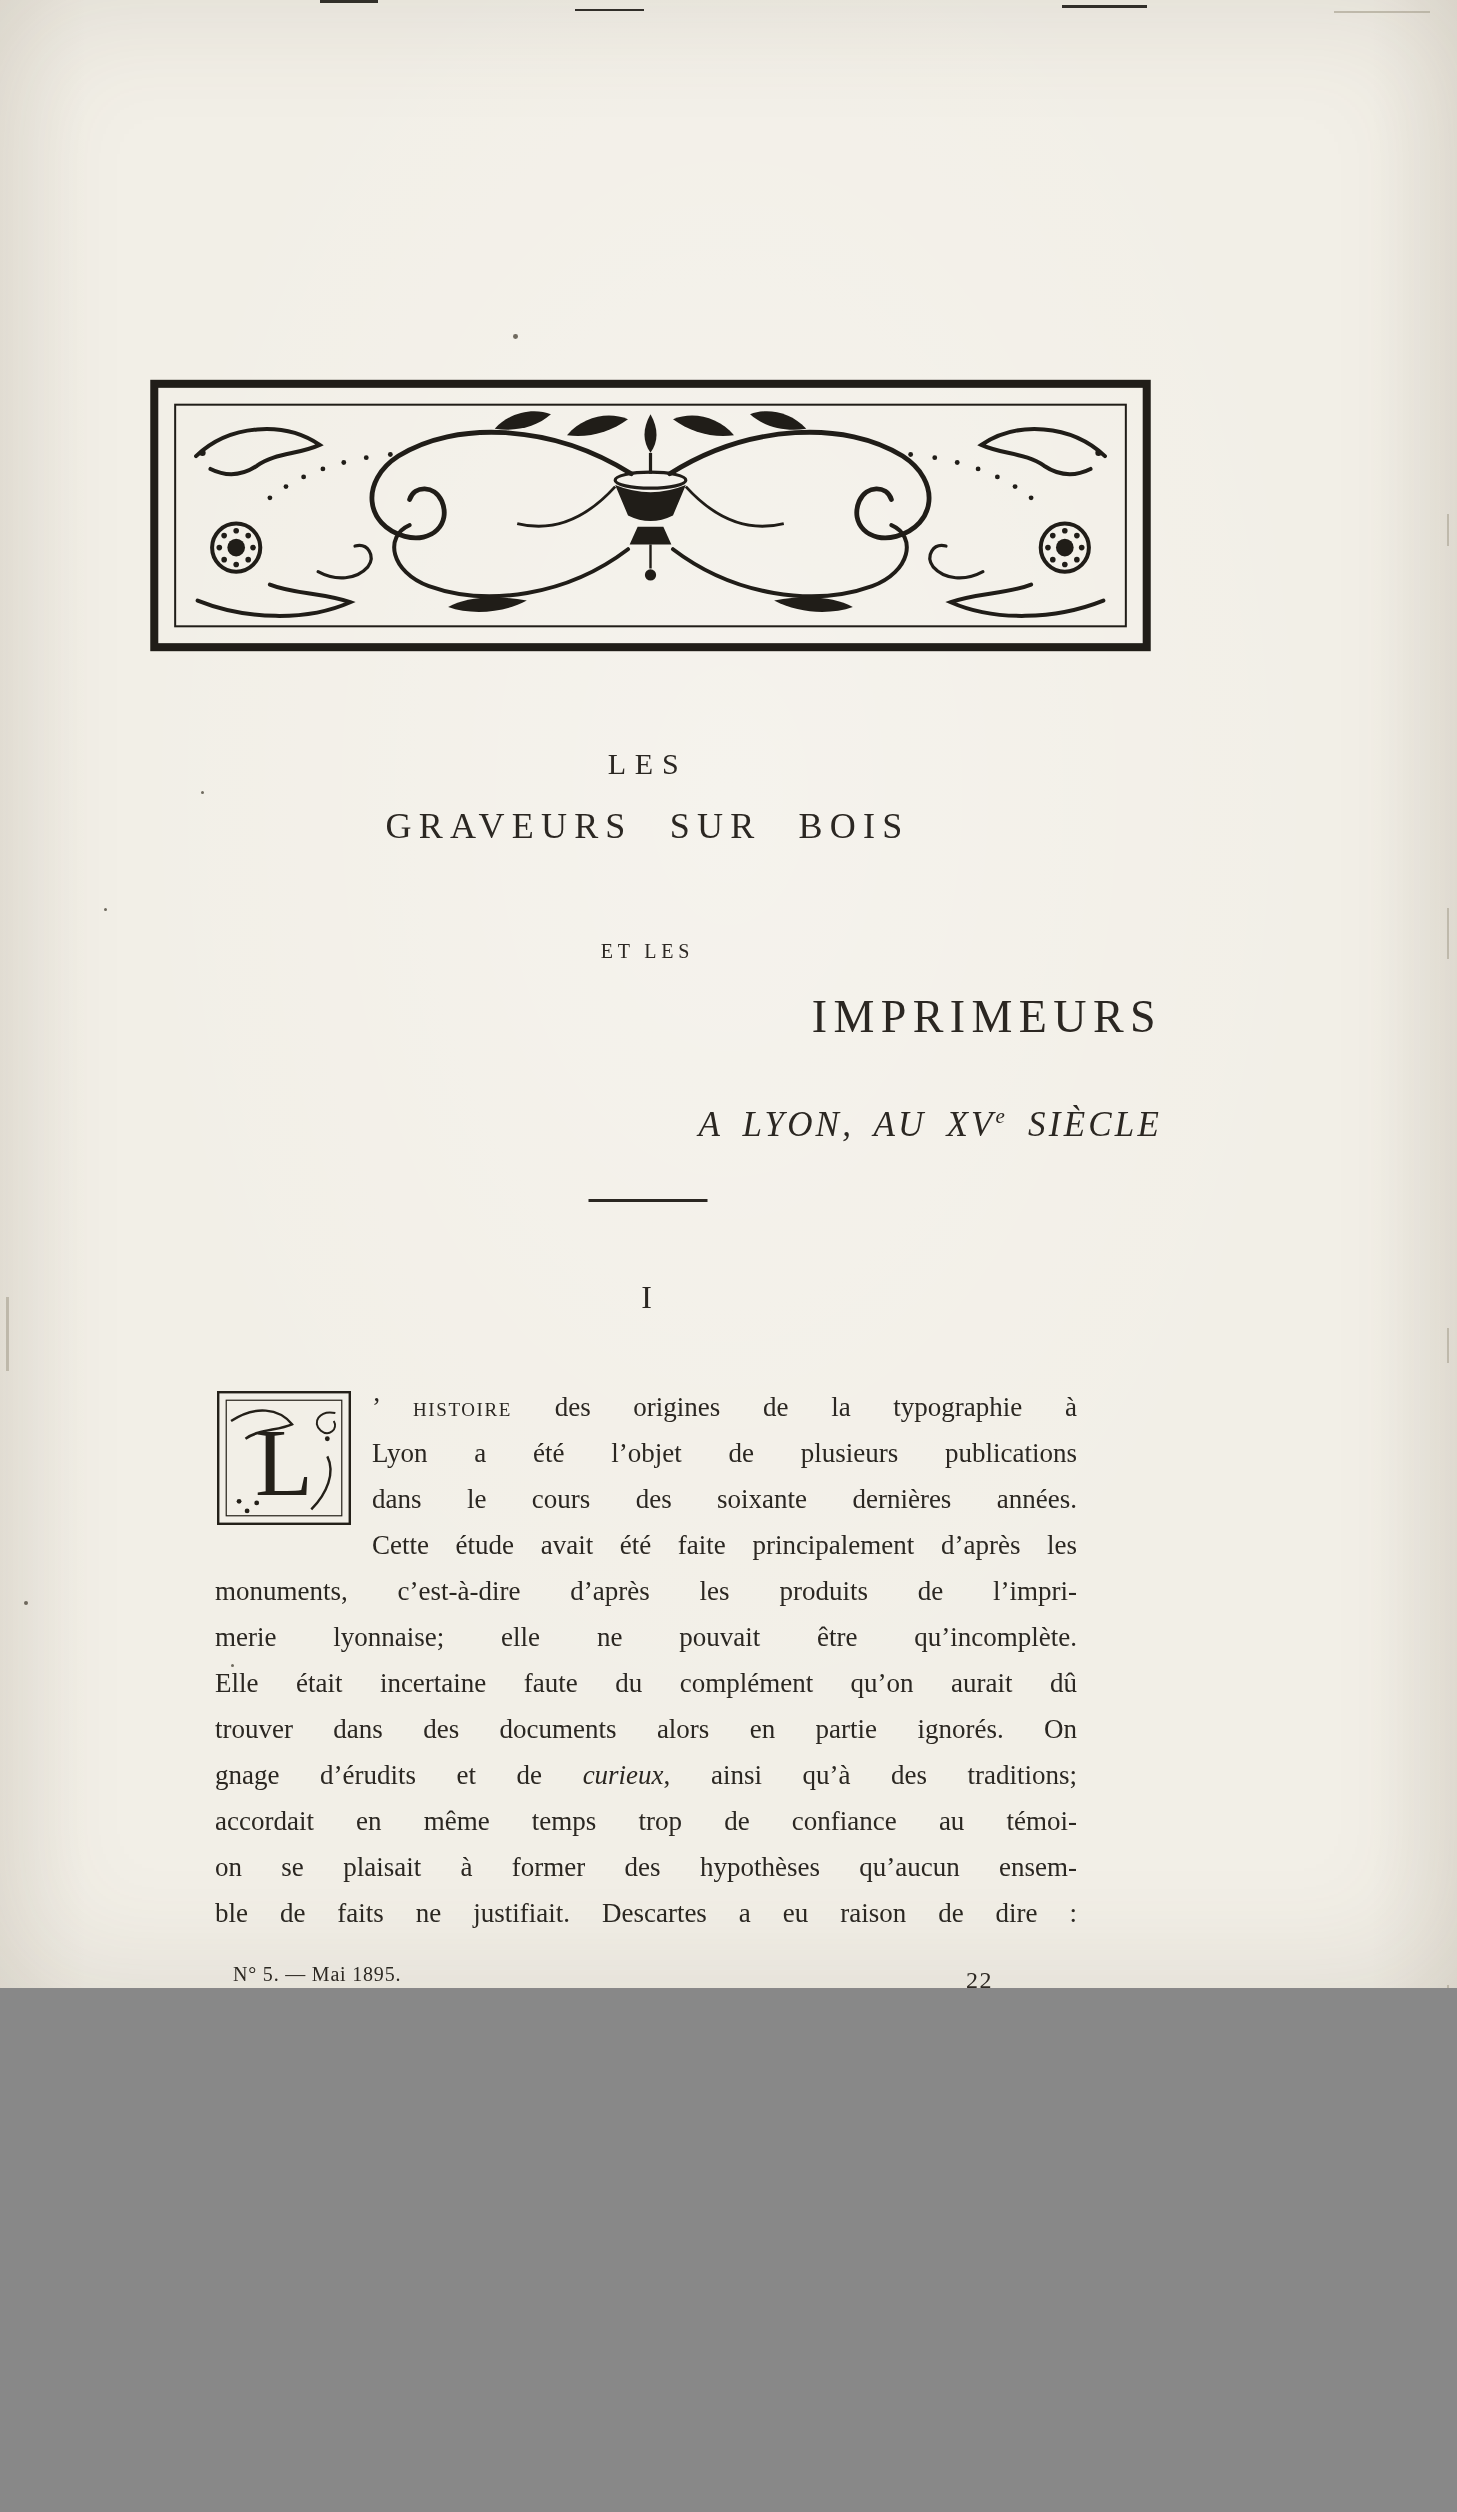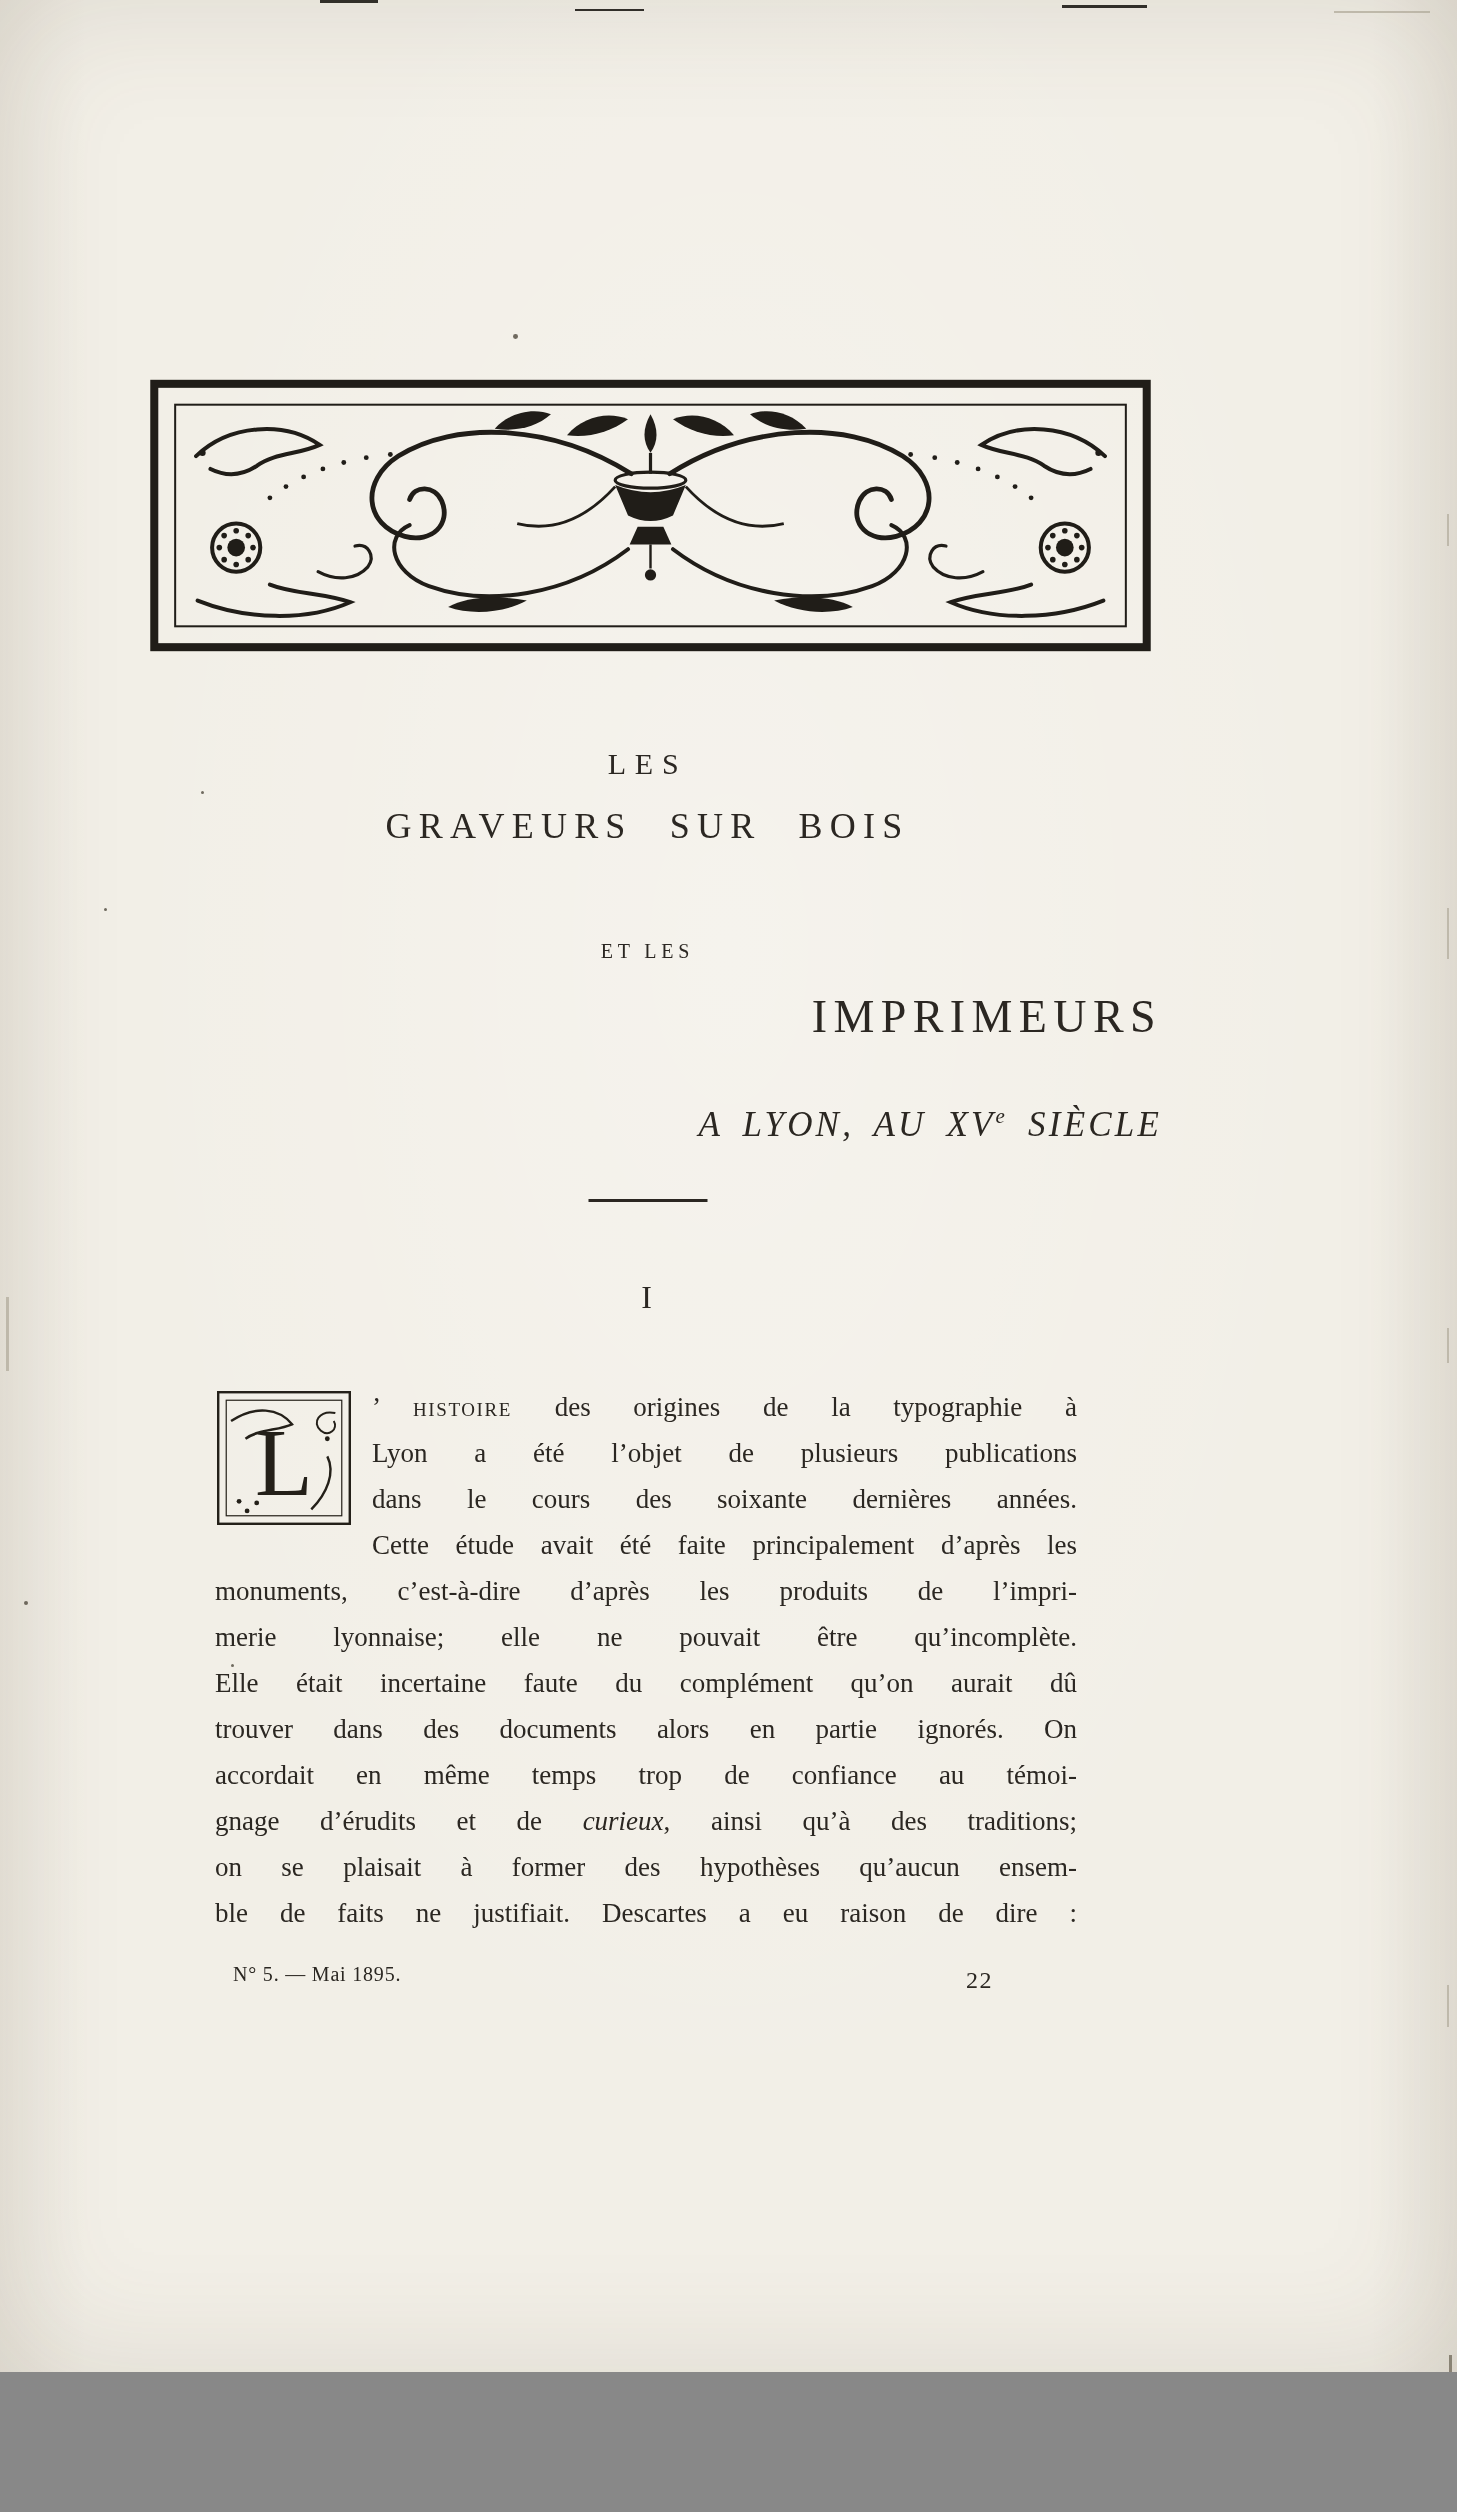--- a/index.html
+++ b/index.html
@@ -1,18 +1,18 @@
 <!DOCTYPE html>
 <html style="font-size:13px"><head>
 <meta charset="utf-8">
 <style>
   html,body{margin:0;padding:0;background:#888;}
   .page{
     position:relative;
-    width:1458px;height:2372px;
+    width:1458px;height:1988px;
     margin:0 auto;
     background:#f2efe7;
     background-image:
       radial-gradient(ellipse at 50% 40%, rgba(255,255,255,0.25), rgba(0,0,0,0) 60%),
       linear-gradient(90deg, rgba(120,105,80,0.06), rgba(0,0,0,0) 6%, rgba(0,0,0,0) 94%, rgba(120,105,80,0.08));
     font-family:"Liberation Serif","DejaVu Serif",serif;
     color:#2b2722;
     overflow:hidden;
   }
   .page::after{
@@ -138,22 +138,22 @@
     </svg>
     <div id="body-lines">
         <div class="line"><span>’</span><span class="sc">histoire</span><span> des origines de la typographie à</span></div>
         <div class="line"><span>Lyon a été l’objet de plusieurs publications</span></div>
         <div class="line"><span>dans le cours des soixante dernières années.</span></div>
         <div class="line"><span>Cette étude avait été faite principalement d’après les</span></div>
         <div class="line"><span>monuments, c’est-à-dire d’après les produits de l’impri-</span></div>
         <div class="line"><span>merie lyonnaise; elle ne pouvait être qu’incomplète.</span></div>
         <div class="line"><span>Elle était incertaine faute du complément qu’on aurait dû</span></div>
         <div class="line"><span>trouver dans des documents alors en partie ignorés. On</span></div>
+        <div class="line"><span>gnage d’érudits et de </span><span class="it">curieux</span><span>, ainsi qu’à des traditions;</span></div>
         <div class="line"><span>accordait en même temps trop de confiance au témoi-</span></div>
-        <div class="line"><span>gnage d’érudits et de </span><span class="it">curieux</span><span>, ainsi qu’à des traditions;</span></div>
         <div class="line"><span>on se plaisait à former des hypothèses qu’aucun ensem-</span></div>
         <div class="line"><span>ble de faits ne justifiait. Descartes a eu raison de dire :</span></div>
       </div>
   </div>
 
   <div class="footer-issue">N° 5. — Mai 1895.</div>
   <div class="footer-page">22</div>
 
   <div class="art" style="left:320px;top:0;width:58px;height:3.2px;"></div>
   <div class="art" style="left:575px;top:8.8px;width:69px;height:2.4px;"></div>

